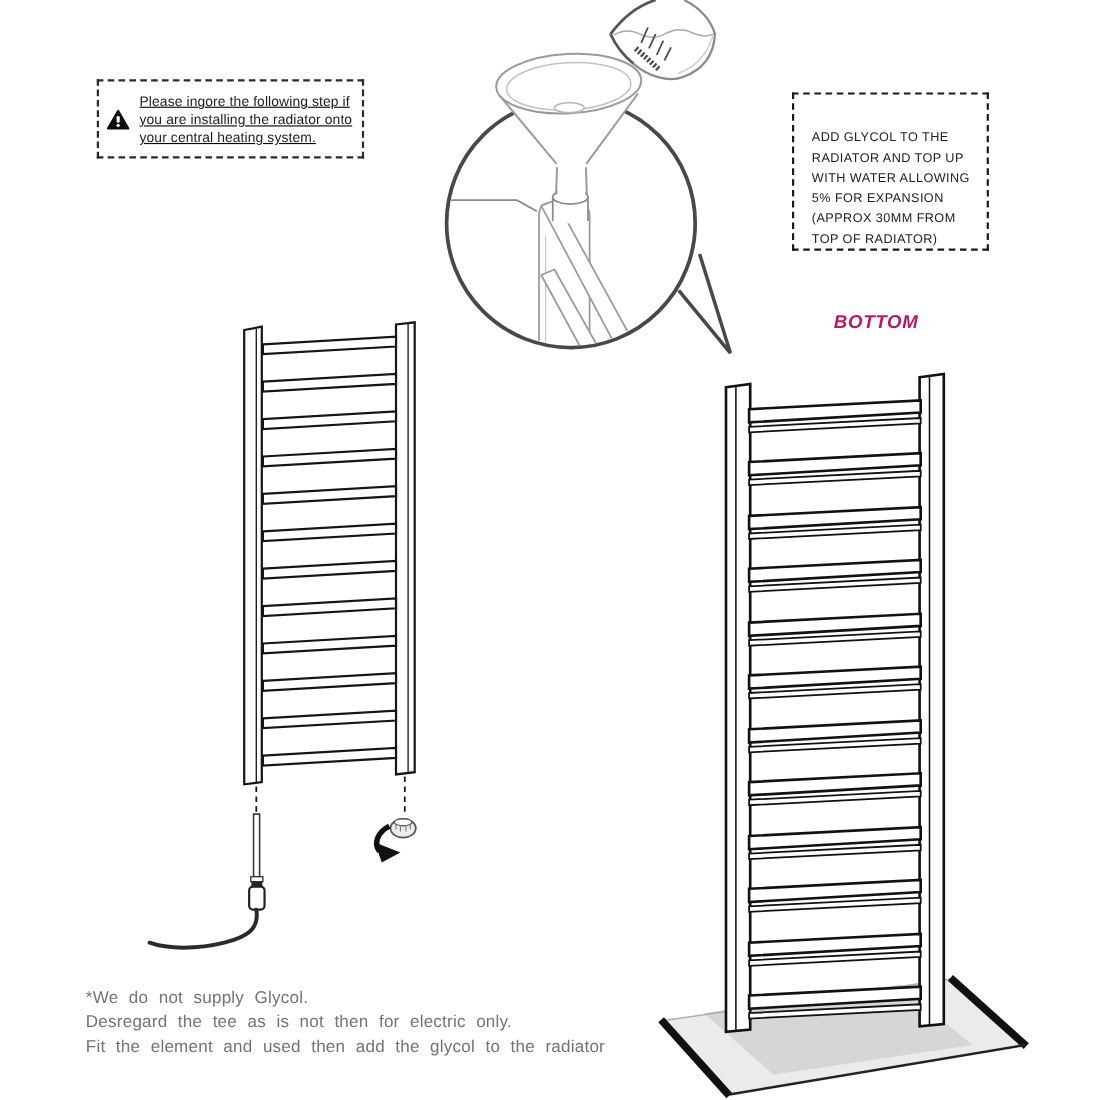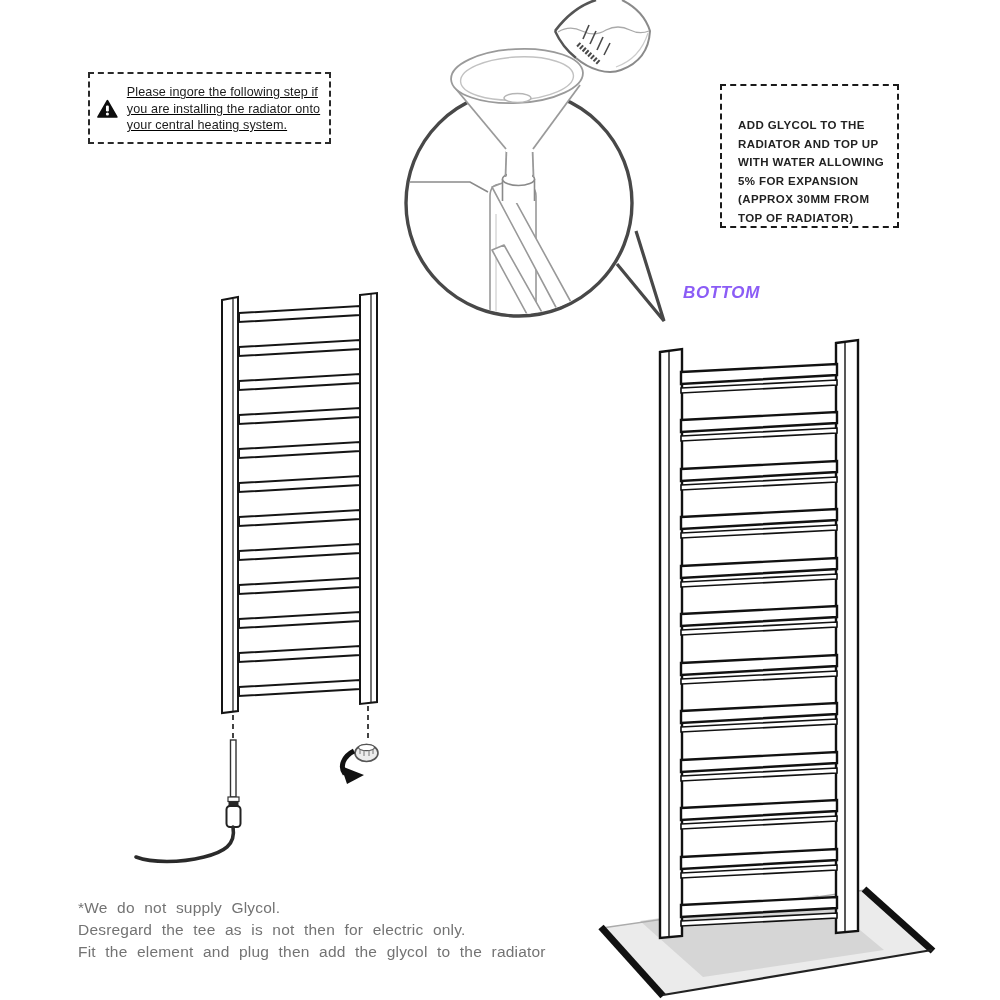--- a/index.html
+++ b/index.html
@@ -13,26 +13,26 @@
     border:2px dashed #2a2a2a;box-sizing:border-box;
     display:flex;align-items:center;gap:9px;padding:4px 4px 2px 7px;text-decoration:underline;
   }
   .warning-box .wtext{
     font-size:12.6px;line-height:16.4px;color:#1c1c1c;letter-spacing:.1px;
   }
   .glycol-box{
     position:absolute;left:720px;top:84px;width:179px;height:144px;
     border:2px dashed #1a1a1a;box-sizing:border-box;
     padding:30px 10px 0 16px;
-    font-size:11.5px;line-height:18.5px;font-weight:700;letter-spacing:.4px;
+    font-size:11.5px;line-height:18.5px;font-weight:400;letter-spacing:.4px;
     color:#222;text-transform:uppercase;
   }
   .bottom-label{
-    position:absolute;left:683px;top:283px;
-    font-size:17px;font-weight:700;font-style:italic;letter-spacing:.6px;color:#8b5cf6;
+    position:absolute;left:758px;top:283px;
+    font-size:17px;font-weight:700;font-style:italic;letter-spacing:.6px;color:#be185d;
   }
   .footnote{
     position:absolute;left:78px;top:897px;
     font-size:15.5px;line-height:22px;color:#737373;word-spacing:5px;letter-spacing:.2px;
   }
 </style>
 </head>
 <body>
 
 <div class="stage">
@@ -188,16 +188,16 @@
 
   <div class="glycol-box">
     <span>ADD GLYCOL TO THE RADIATOR AND TOP UP WITH WATER ALLOWING 5% FOR EXPANSION (APPROX 30MM FROM TOP OF RADIATOR)</span>
   </div>
 
   <div class="bottom-label">BOTTOM</div>
 
   <div class="footnote">
     <div>*We do not supply Glycol.</div>
     <div>Desregard the tee as is not then for electric only.</div>
-    <div>Fit the element and plug then add the glycol to the radiator</div>
+    <div>Fit the element and used then add the glycol to the radiator</div>
   </div>
 
 </div>
 
 </body></html>

